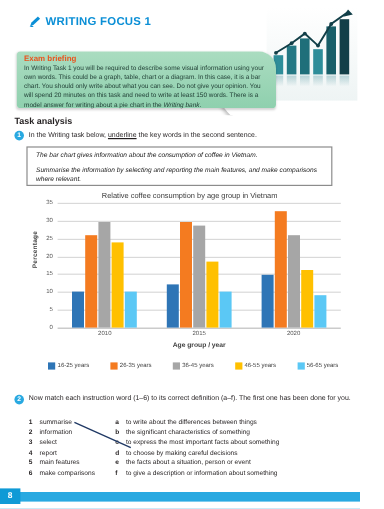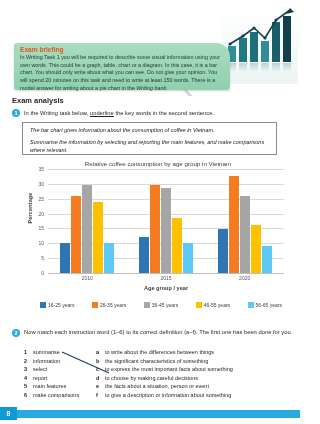--- a/index.html
+++ b/index.html
@@ -173,28 +173,35 @@
         <polygon points="68,2 72,6 64,8" fill="#123f48"></polygon>
         <circle cx="8" cy="38" r="1.6" fill="#123f48"></circle>
         <circle cx="21" cy="30" r="1.6" fill="#123f48"></circle>
         <circle cx="32" cy="22" r="1.6" fill="#123f48"></circle>
         <circle cx="43" cy="32" r="1.6" fill="#123f48"></circle>
         <circle cx="54" cy="14" r="1.6" fill="#123f48"></circle>
       </svg>
     </div>
   </div>
 
+  <div class="wf-head">
+    <svg class="wf-pencil" width="11" height="11" viewBox="0 0 11 11">
+      <path d="M1 9 L2.2 5.8 L7.6 0.8 L9.4 2.6 L4 7.6 Z" fill="#0b8fd6"></path>
+      <path d="M0.6 9.6 L4.2 9.6 L2.6 8.2 Z" fill="#0b8fd6"></path>
+    </svg>
+    <span class="wf-title">WRITING FOCUS 1</span>
+  </div>
 
 
   <div class="briefing">
     <h4>Exam briefing</h4>
     <p><span>In Writing Task 1 you will be required to describe some visual information using your own words. This could be a graph, table, chart or a diagram. In this case, it is a bar chart. You should only write about what you can see. Do not give your opinion. You will spend 20 minutes on this task and need to write at least 150 words. There is a model answer for writing about a pie chart in the </span><span class="ital">Writing bank</span><span>.</span></p>
   </div>
 
-  <div class="sec-title">Exam analysis</div>
+  <div class="sec-title">Task analysis</div>
 
   <div class="q1">
     <div class="qnum">1</div>
     <div class="qtxt"><span>In the Writing task below, </span><u>underline</u><span> the key words in the second sentence.</span></div>
   </div>
 
   <div class="prompt">
     <p>The bar chart gives information about the consumption of coffee in Vietnam.</p>
     <p class="second">Summarise the information by selecting and reporting the main features, and make comparisons where relevant.</p>
   </div>

